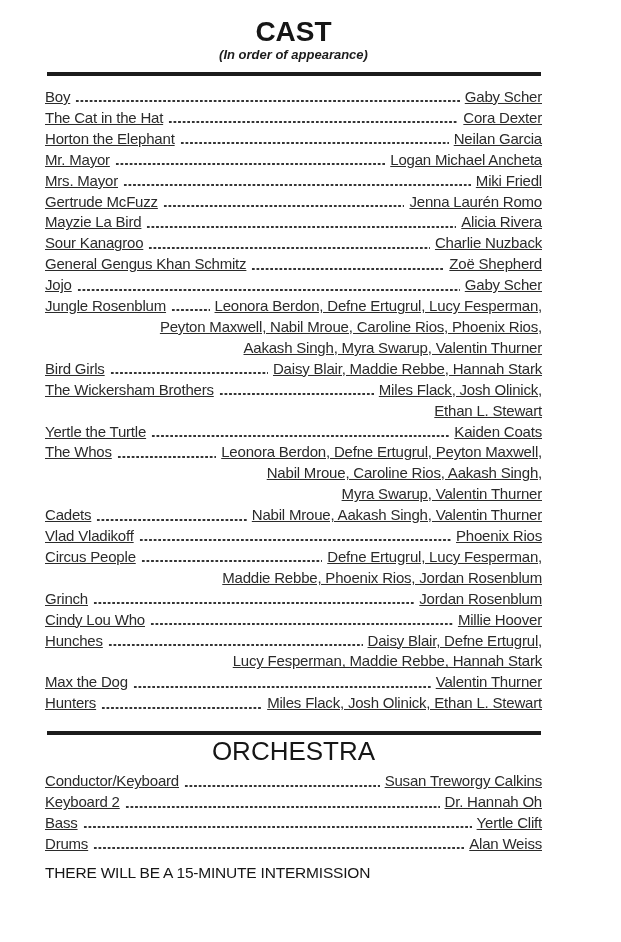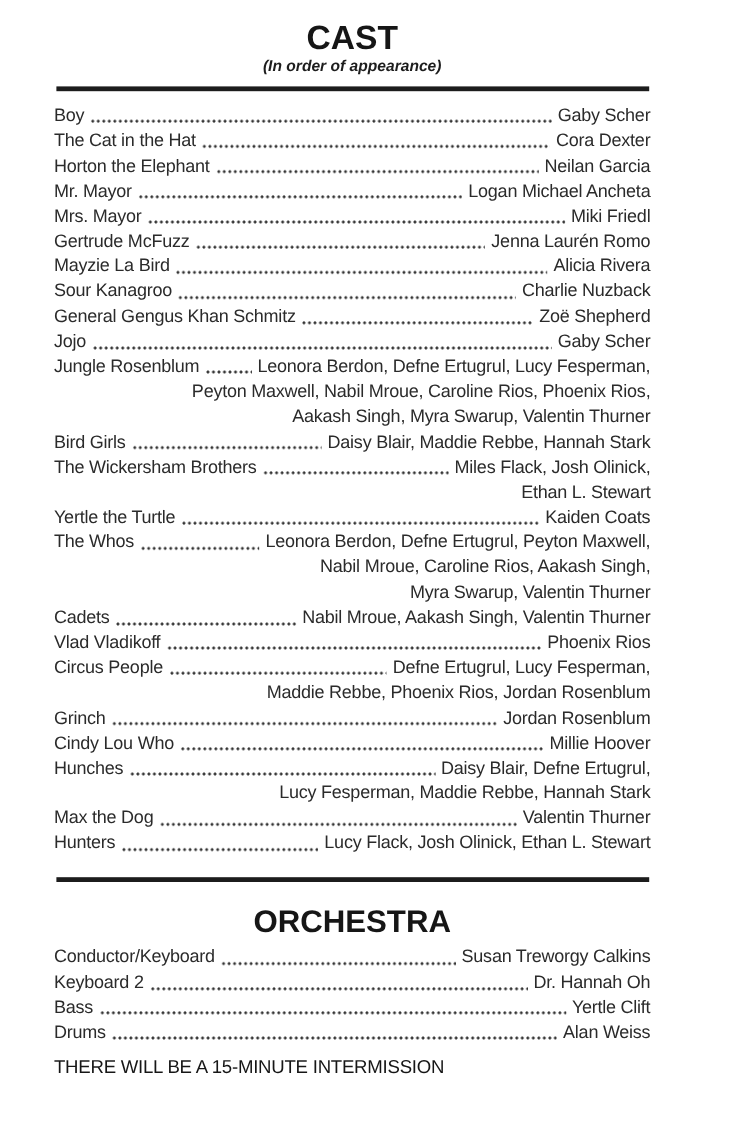--- a/index.html
+++ b/index.html
@@ -49,42 +49,43 @@
   }
   .list {
     font-size: 15px;
     letter-spacing: -0.2px;
   }
   .row {
     display: flex;
     align-items: baseline;
     line-height: 20.9px;
     white-space: nowrap;
+    text-decoration: underline;
   }
   .row .role { flex: 0 0 auto; }
   .row .names { flex: 0 0 auto; }
   .row .dots {
     flex: 1 1 auto;
     min-width: 12px;
     align-self: stretch;
     margin: 0 5px;
     background-image: radial-gradient(circle, #343434 1.05px, rgba(0,0,0,0) 1.35px);
     background-size: 4.6px 6px;
     background-repeat: repeat-x;
     background-position: left bottom 3.5px;
   }
   .row.cont {
     justify-content: flex-end;
   }
   .orchestra-title {
-    margin: 18px 0 5px 0;
+    margin: 1px 0 5px 0;
     text-align: center;
     font-size: 26px;
     line-height: 30px;
-    font-weight: bold;
+    font-weight: normal;
     color: #161616;
   }
   .intermission {
     margin-top: 8px;
     text-align: left;
     font-size: 15.5px;
     line-height: 20px;
     font-weight: normal;
     letter-spacing: -0.2px;
     color: #161616;
@@ -229,21 +230,21 @@
         <span class="names">Lucy Fesperman, Maddie Rebbe, Hannah Stark</span>
       </div>
       <div class="row">
         <span class="role">Max the Dog</span>
         <span class="dots"></span>
         <span class="names">Valentin Thurner</span>
       </div>
       <div class="row">
         <span class="role">Hunters</span>
         <span class="dots"></span>
-        <span class="names">Lucy Flack, Josh Olinick, Ethan L. Stewart</span>
+        <span class="names">Miles Flack, Josh Olinick, Ethan L. Stewart</span>
       </div>
     </section>
 
   <hr class="rule rule2">
 
   <h2 class="orchestra-title">ORCHESTRA</h2>
 
   <section class="list" id="orchestra-list">
       <div class="row">
         <span class="role">Conductor/Keyboard</span>

